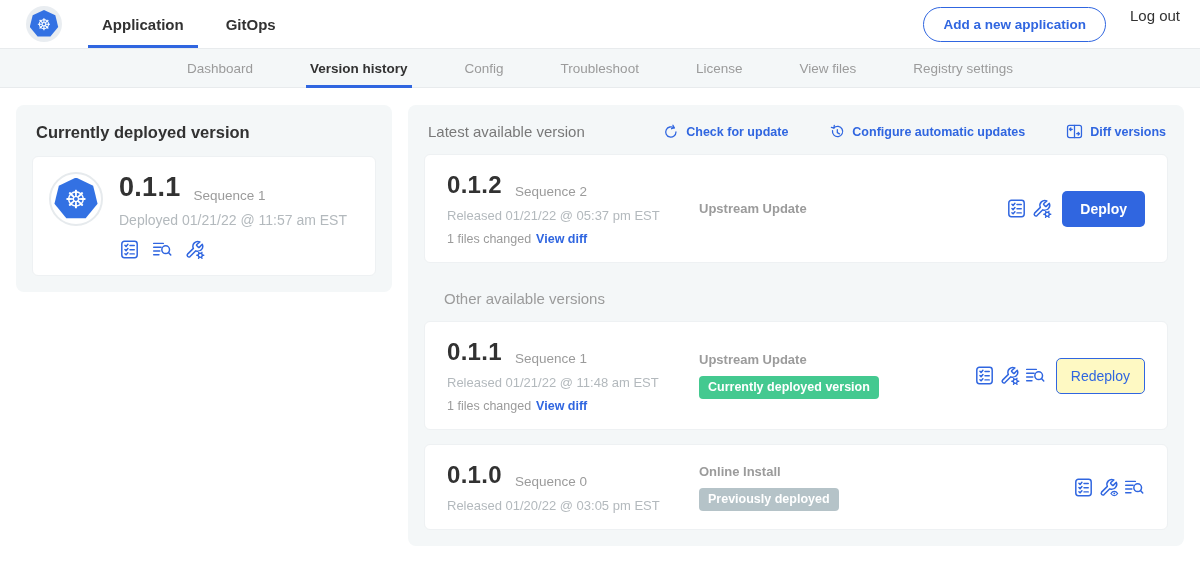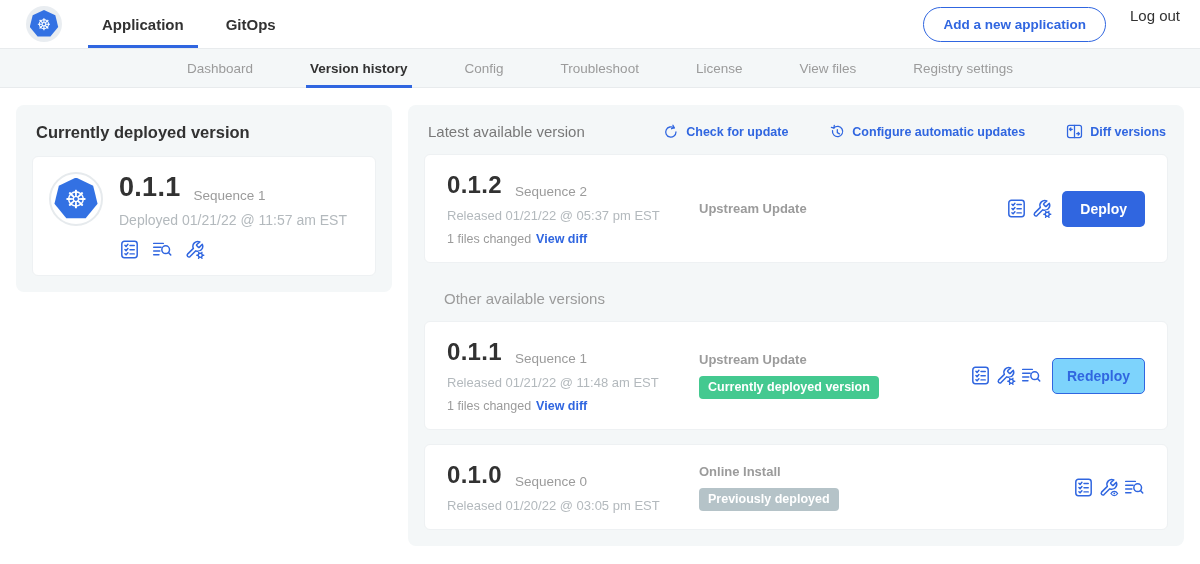--- a/index.html
+++ b/index.html
@@ -62,22 +62,22 @@
   .vc-files { font-size:12.5px; font-weight:500; color:#9b9b9b; margin-top:9px; }
   .view-diff { color:#3066e0; font-weight:700; margin-left:5px; cursor:pointer; }
   .vc-source { font-size:13px; font-weight:700; color:#9b9b9b; }
   .badge { display:inline-block; margin-top:9px; color:#fff; font-weight:700; font-size:12.5px;
            padding:4px 9px 5px; border-radius:4px; }
   .badge-green { background:#44c990; }
   .badge-gray  { background:#b5c3c8; }
   .vc-right { display:flex; align-items:center; gap:4px; color:#3066e0; }
   .deploy-btn { background:#3066e0; color:#fff; border:none; font-family:inherit; font-size:14px; font-weight:700;
                 padding:10px 18px; border-radius:5px; margin-left:6px; cursor:pointer; }
-  .redeploy-btn { background:#7dd3fc; color:#3066e0; border:1.5px solid #3066e0; font-family:inherit; font-size:14px;
-                  font-weight:700; padding:9px 14px; border-radius:5px; margin-left:6px; cursor:pointer; }
+  .redeploy-btn { background:#fef9c3; color:#3066e0; border:1.5px solid #3066e0; font-family:inherit; font-size:14px;
+                  font-weight:400; padding:9px 14px; border-radius:5px; margin-left:6px; cursor:pointer; }
   .other-title { font-size:15px; font-weight:500; color:#9b9b9b; margin:27px 2px 0 20px; }
 </style>
 </head>
 <body>
 
 <svg class="hidden-defs" aria-hidden="true">
   <defs>
     <symbol id="sym-checklist" viewBox="0 0 24 24">
       <g fill="none" stroke="currentColor" stroke-width="1.7" stroke-linecap="round" stroke-linejoin="round">
         <rect x="3.2" y="2.6" width="17.6" height="18.8" rx="3"></rect>

